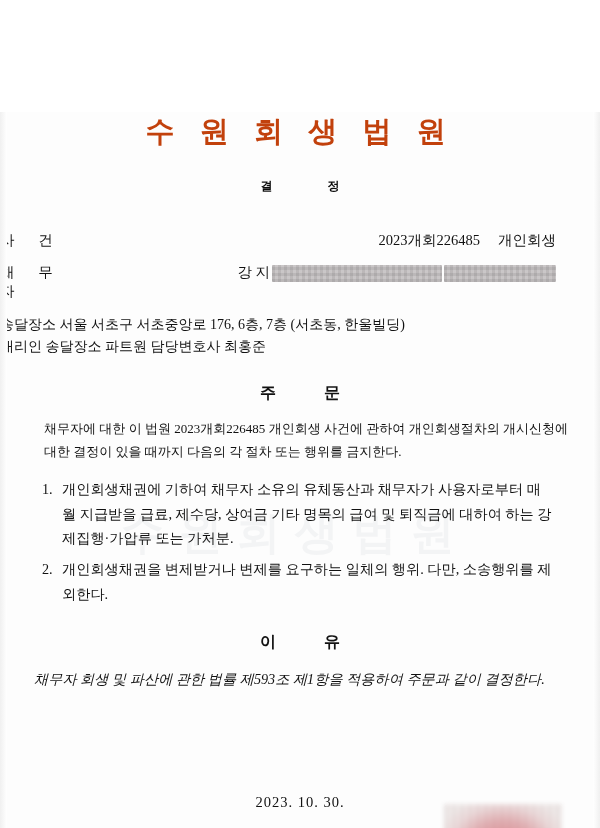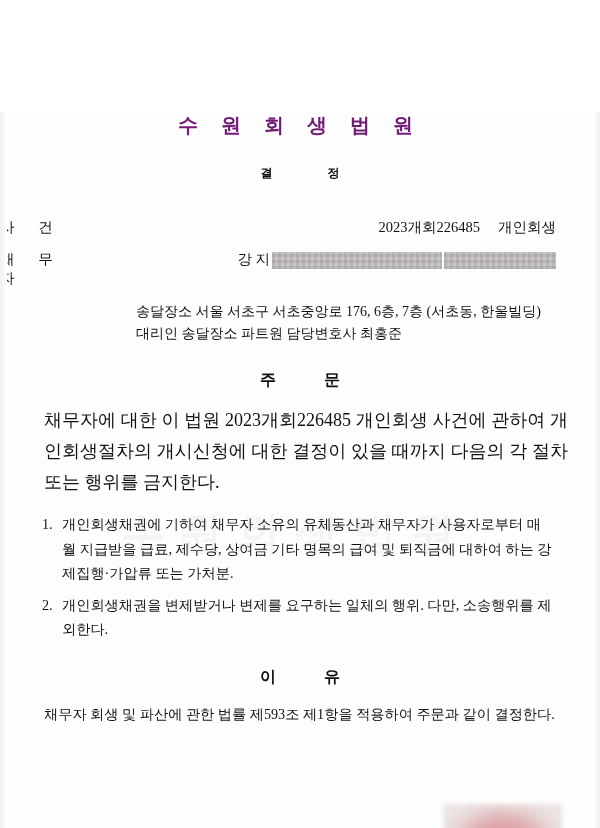--- a/index.html
+++ b/index.html
@@ -19,25 +19,25 @@
     position: relative;
     width: 600px;
     height: 828px;
     background: #fdfdfd;
     box-sizing: border-box;
   }
 
   
   .court-title {
     text-align: center;
-    font-size: 20px;
+    font-size: 29px;
     font-weight: bold;
     letter-spacing: 9px;
     margin-top: 112px;
-    color: #701a75;
+    color: #c2410c;
   }
   .doc-kind {
     text-align: center;
     font-size: 12px;
     font-weight: bold;
     letter-spacing: 26px;
     margin-top: 26px;
     text-indent: 26px;
     color: #0c0c0c;
   }
@@ -87,40 +87,39 @@
     margin-left: 2px;
     margin-right: 2px;
   }
   .redact-wide {
     width: 112px;
     height: 17px;
   }
 
   .sub-lines {
     margin-top: 8px;
-    padding-left: 136px;
     font-size: 14px;
     line-height: 1.55;
   }
 
   
   .section-head {
     text-align: center;
     font-size: 16px;
     font-weight: bold;
     letter-spacing: 22px;
     text-indent: 22px;
     margin-top: 26px;
     margin-bottom: 14px;
   }
 
   .body-text {
     padding-left: 44px;
     padding-right: 32px;
-    font-size: 18px;
+    font-size: 13px;
     line-height: 1.72;
     text-align: justify;
   }
 
   ol.items {
     margin: 14px 0 0 0;
     padding-left: 62px;
     padding-right: 46px;
     font-size: 14.2px;
     line-height: 1.72;
@@ -131,25 +130,26 @@
     margin-bottom: 7px;
     text-indent: 0;
   }
   ol.items li .num {
     position: absolute;
     left: -20px;
     top: 0;
   }
 
   .reason-text {
-    padding-left: 44px;
+    padding-left: 34px;
     padding-right: 44px;
     font-size: 14.2px;
     line-height: 1.7;
     margin-top: 2px;
+    font-style: italic;
   }
 
   .date-line {
     text-align: center;
     font-size: 14.5px;
     margin-top: 103px;
     letter-spacing: 1px;
   }
 
   

